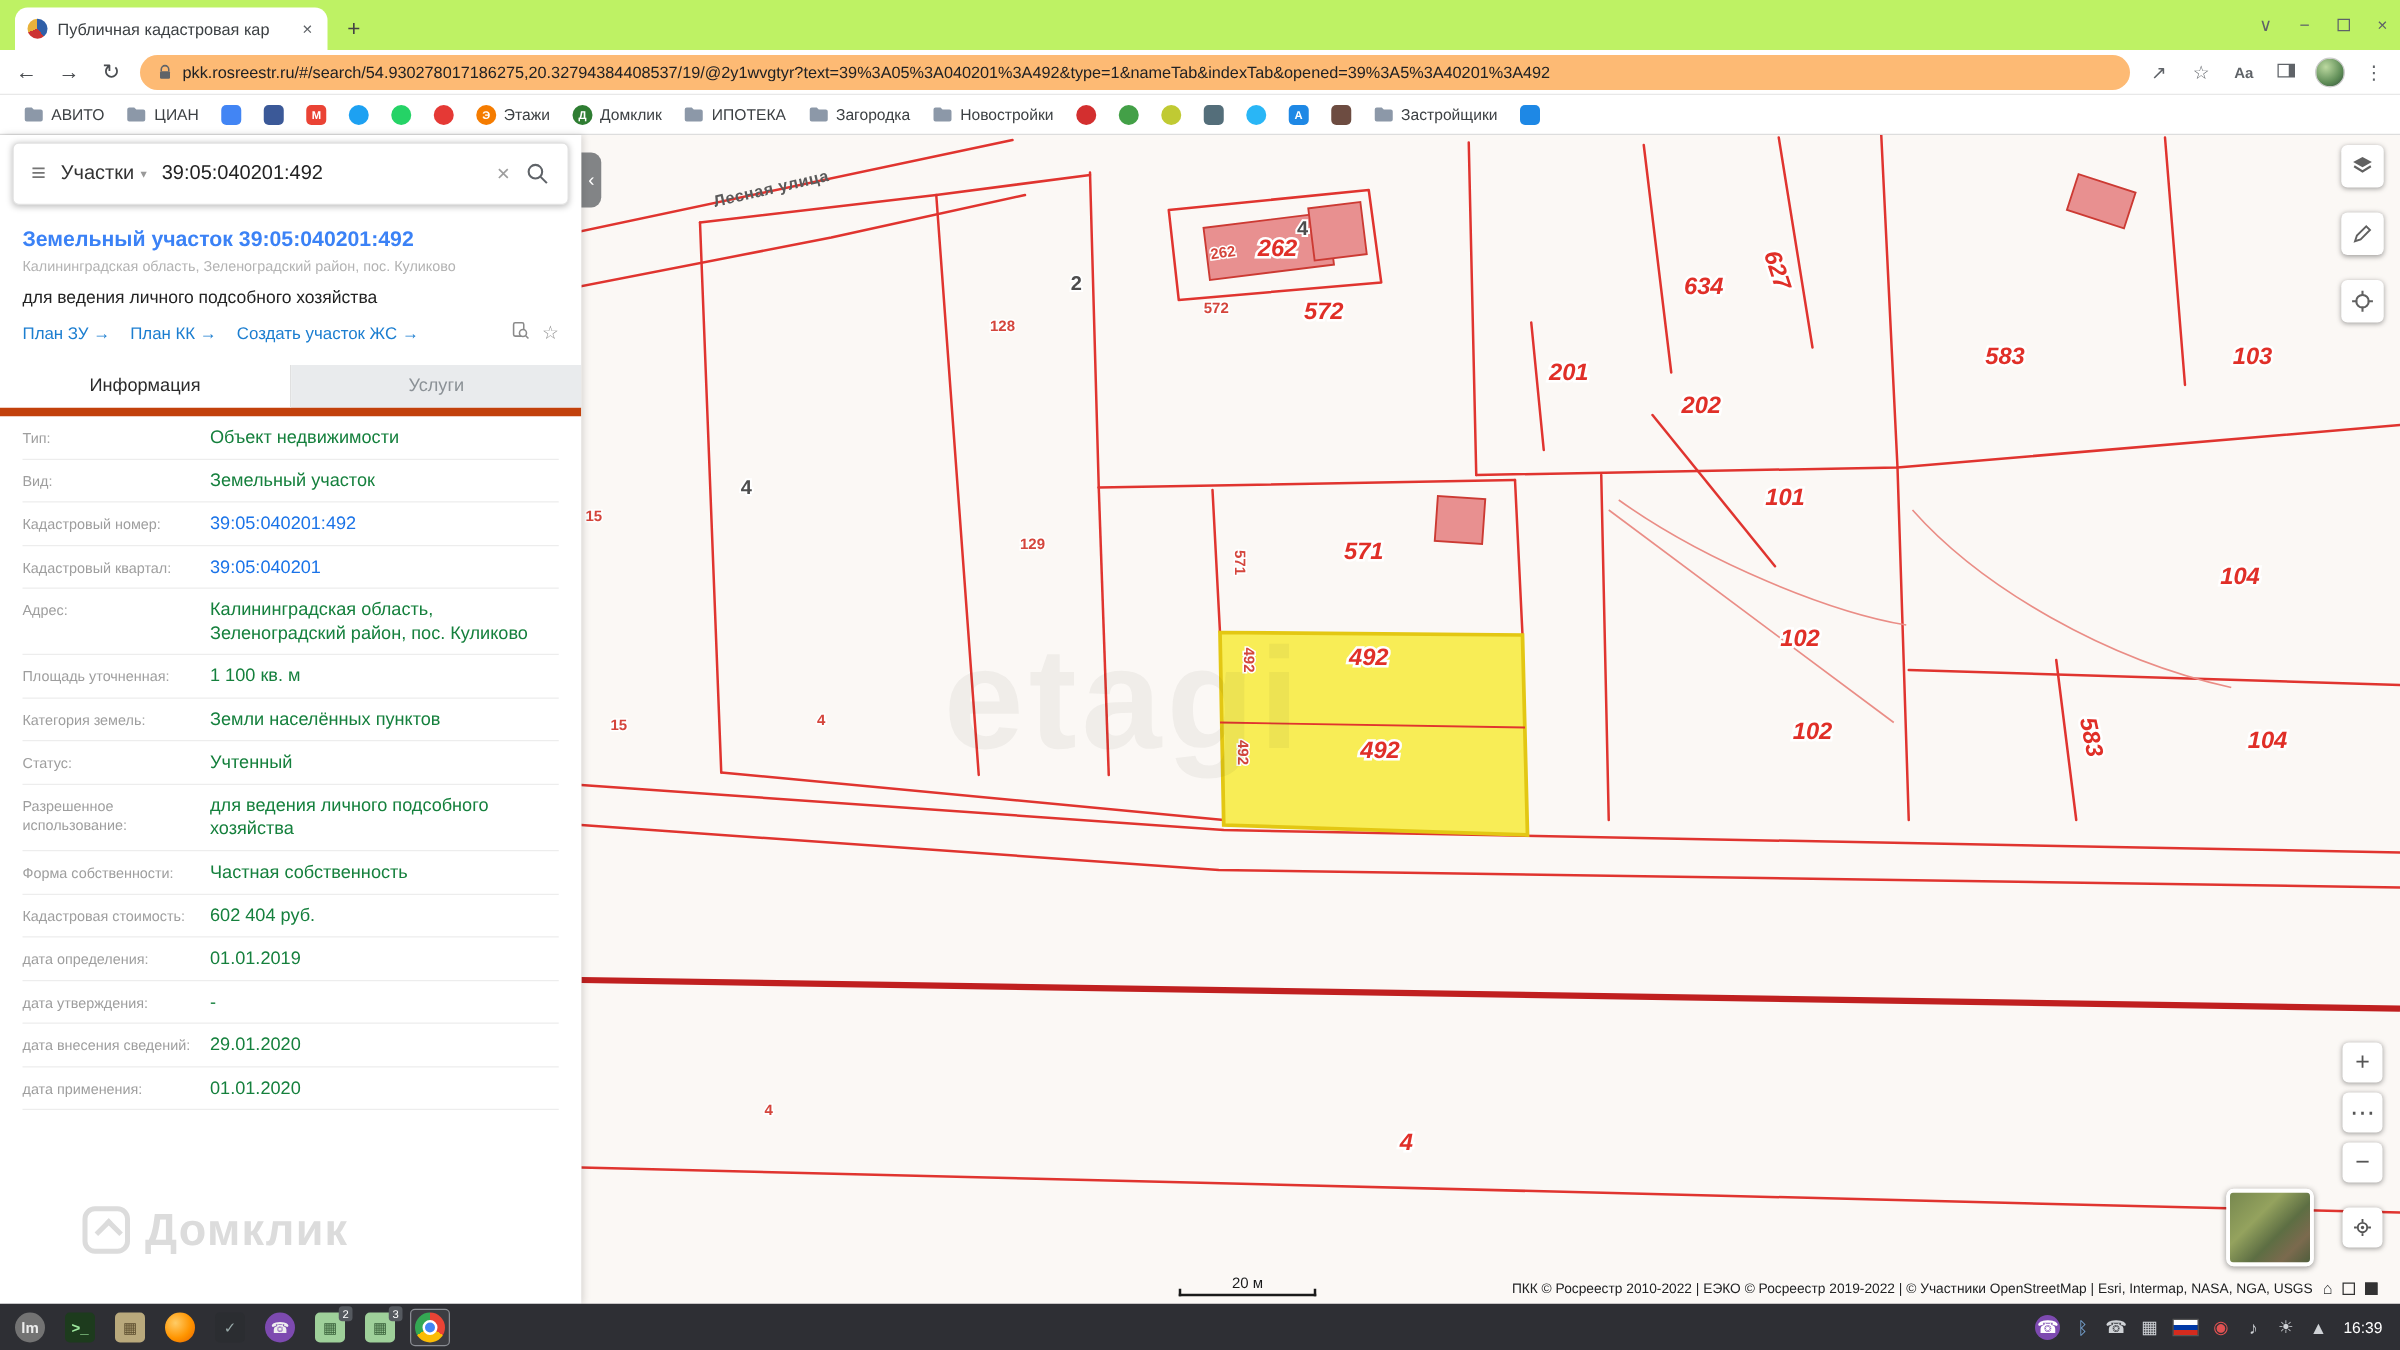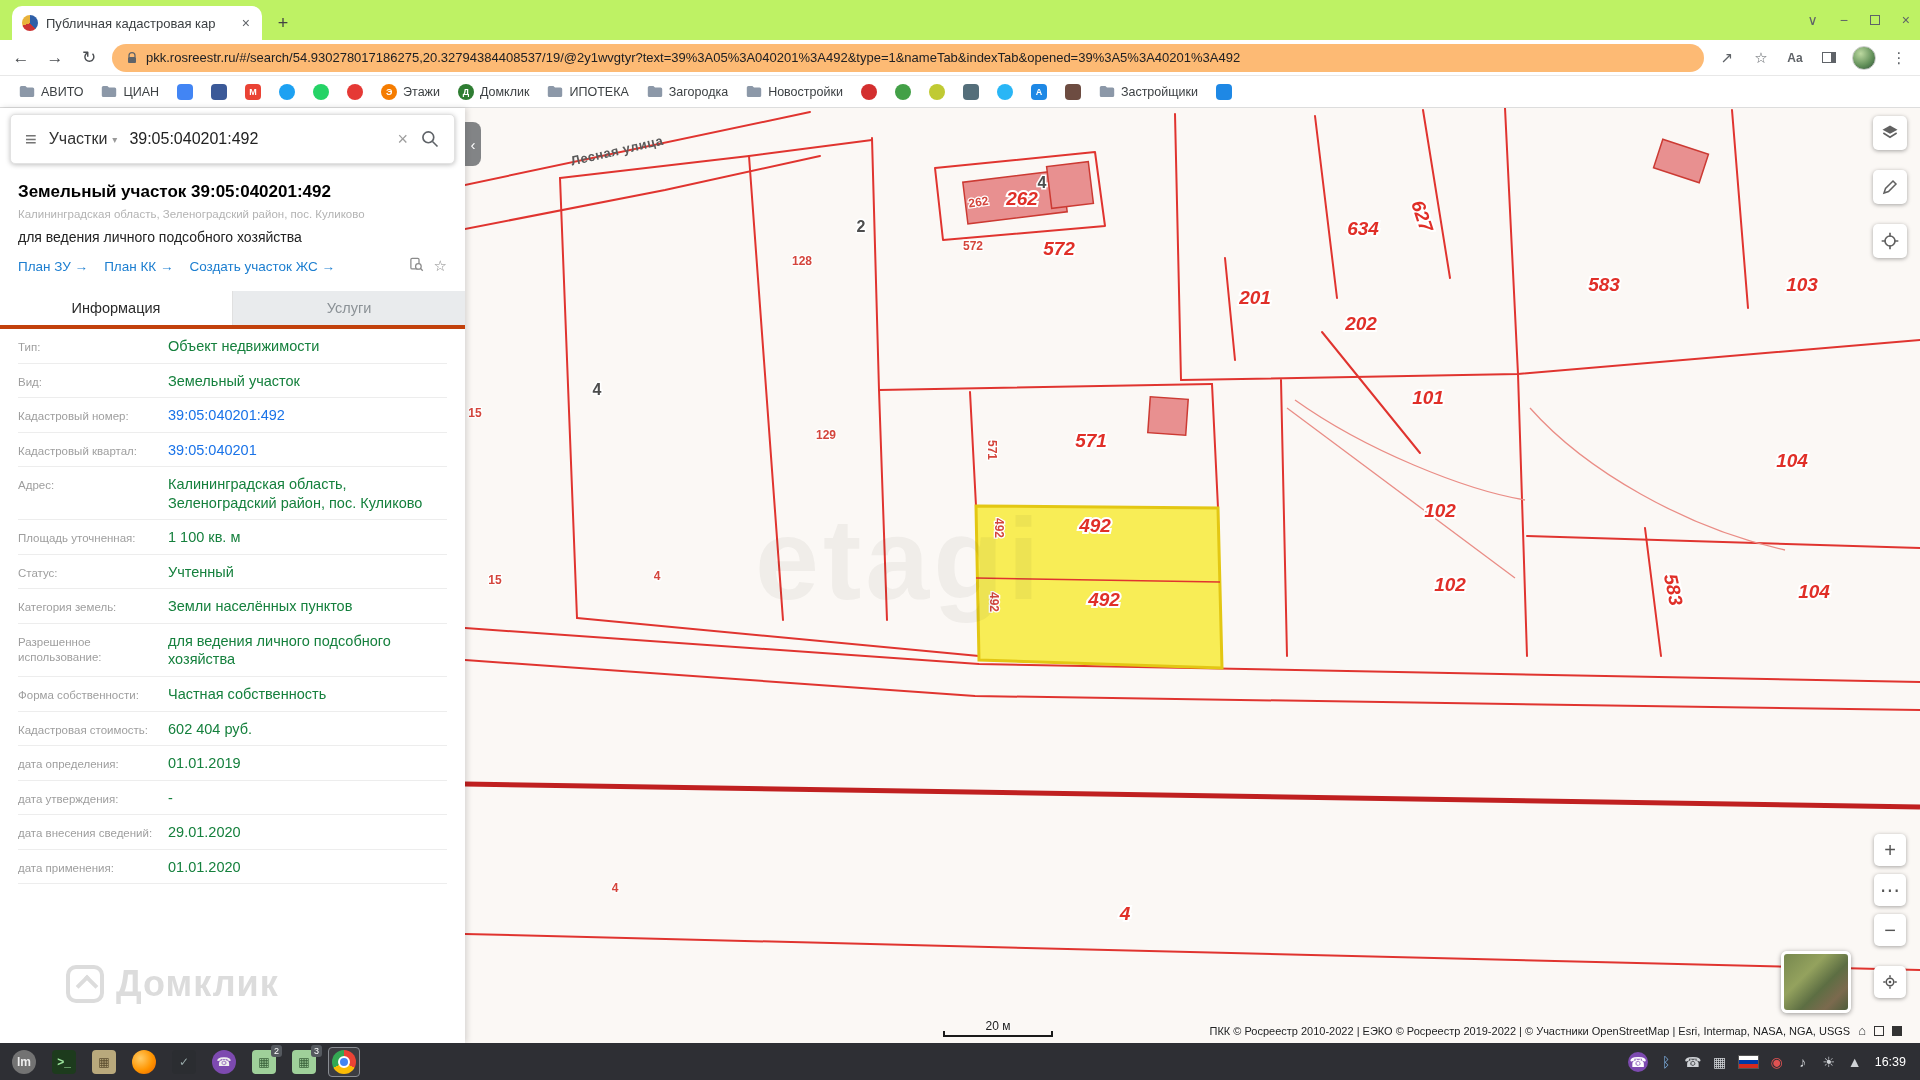--- a/index.html
+++ b/index.html
@@ -33,27 +33,27 @@
   .map{flex:1;position:relative;background:#fbf8f5;overflow:hidden}
 
   
   .searchbox{margin:6px 10px 0 10px;height:50px;border:1px solid #e2e2e2;border-radius:5px;box-shadow:0 1px 5px rgba(0,0,0,.25);display:flex;align-items:center;padding:0 14px;gap:12px;background:#fff}
   .hamburger{font-size:20px;color:#757575}
   .search-cat{font-size:16px;color:#333;display:flex;align-items:center;gap:5px;white-space:nowrap}
   .caret{font-size:10px;color:#999}
   .search-input{flex:1;border:none;outline:none;font-size:16px;color:#222;min-width:0;font-family:inherit}
   .clear-x{font-size:18px;color:#9e9e9e}
   .result-head{padding:18px 18px 4px 18px}
-  .result-title{font-size:17px;font-weight:bold;color:#000000}
+  .result-title{font-size:17px;font-weight:bold;color:#3b82f6}
   .result-sub{font-size:11.5px;color:#b3b3b3;margin-top:6px;white-space:nowrap;overflow:hidden}
   .result-usage{font-size:14px;color:#222;margin-top:9px}
   .links-row{display:flex;align-items:center;gap:16px;margin-top:12px}
   .plan-link{font-size:13.5px;color:#1c7ed0;text-decoration:none;white-space:nowrap}
   .links-icons{margin-left:auto;display:flex;gap:10px;color:#8a8a8a;font-size:15px}
-  .stabs{display:flex;margin-top:12px;border-bottom:4px solid #c2410c}
+  .stabs{display:flex;margin-top:12px;border-bottom:7px solid #c2410c}
   .stab{flex:1;text-align:center;padding:9px 0;font-size:14.5px;background:#e9ebed;color:#8b9196;cursor:pointer}
   .stab.active{background:#fff;color:#2b2b2b;border-right:1px solid #e0e0e0}
   .info-rows{padding:0 18px;overflow:hidden}
   .info-row{display:flex;padding:8px 0 7px 0;border-bottom:1px solid #ededed}
   .info-label{width:150px;flex:none;font-size:11.5px;color:#9e9e9e;padding-top:3px;padding-right:10px;line-height:1.3}
   .info-value{flex:1;font-size:14.5px;color:#15803d;line-height:1.28}
   .info-value.link{color:#1a73e8}
   .side-watermark{position:absolute;bottom:38px;left:66px;display:flex;align-items:center;gap:12px;color:#dcdcdc;pointer-events:none}
   .swm-logo{width:38px;height:38px;border:4px solid #dcdcdc;border-radius:10px;position:relative}
   .swm-logo::after{content:"";position:absolute;left:9px;top:9px;width:12px;height:12px;border-left:4px solid #dcdcdc;border-top:4px solid #dcdcdc;transform:rotate(45deg)}
@@ -298,26 +298,26 @@
         </div>
         <div class="info-row">
           <div class="info-label">Адрес:</div>
           <div class="info-value">Калининградская область, Зеленоградский район, пос. Куликово</div>
         </div>
         <div class="info-row">
           <div class="info-label">Площадь уточненная:</div>
           <div class="info-value">1 100 кв. м</div>
         </div>
         <div class="info-row">
+          <div class="info-label">Категория земель:</div>
+          <div class="info-value">Земли населённых пунктов</div>
+        </div>
+        <div class="info-row">
           <div class="info-label">Статус:</div>
           <div class="info-value">Учтенный</div>
-        </div>
-        <div class="info-row">
-          <div class="info-label">Категория земель:</div>
-          <div class="info-value">Земли населённых пунктов</div>
         </div>
         <div class="info-row">
           <div class="info-label">Разрешенное использование:</div>
           <div class="info-value">для ведения личного подсобного хозяйства</div>
         </div>
         <div class="info-row">
           <div class="info-label">Форма собственности:</div>
           <div class="info-value">Частная собственность</div>
         </div>
         <div class="info-row">

